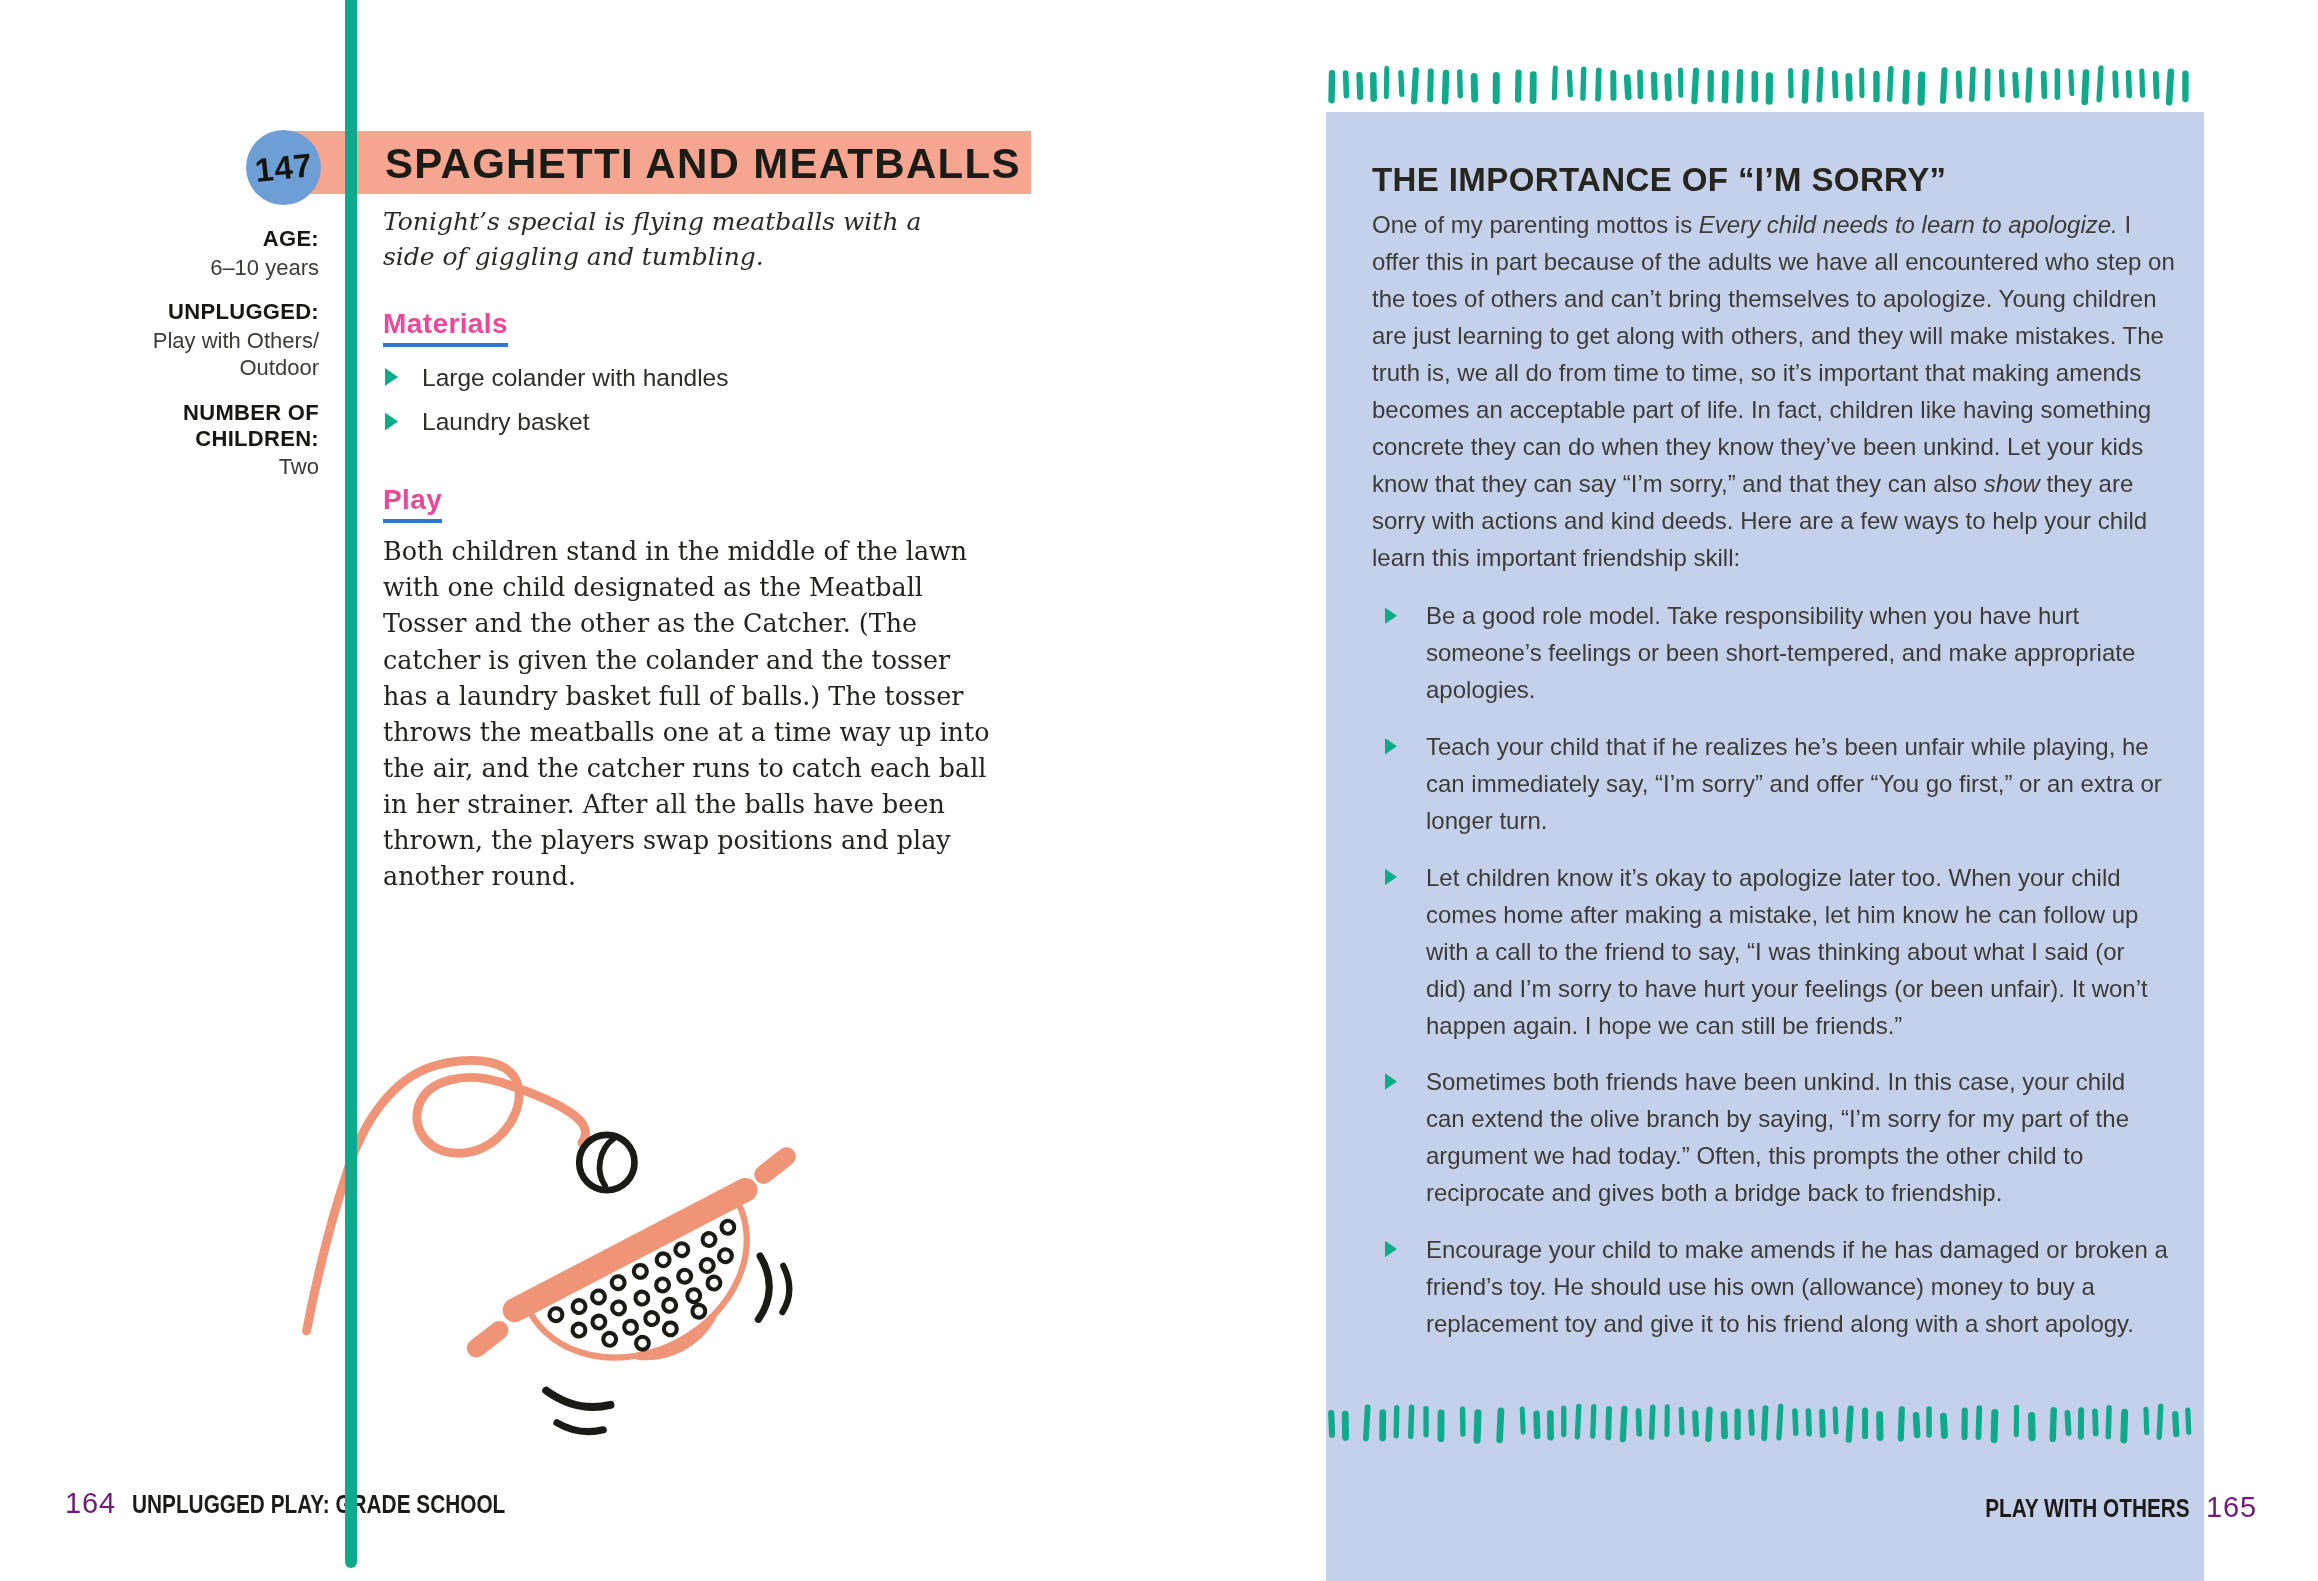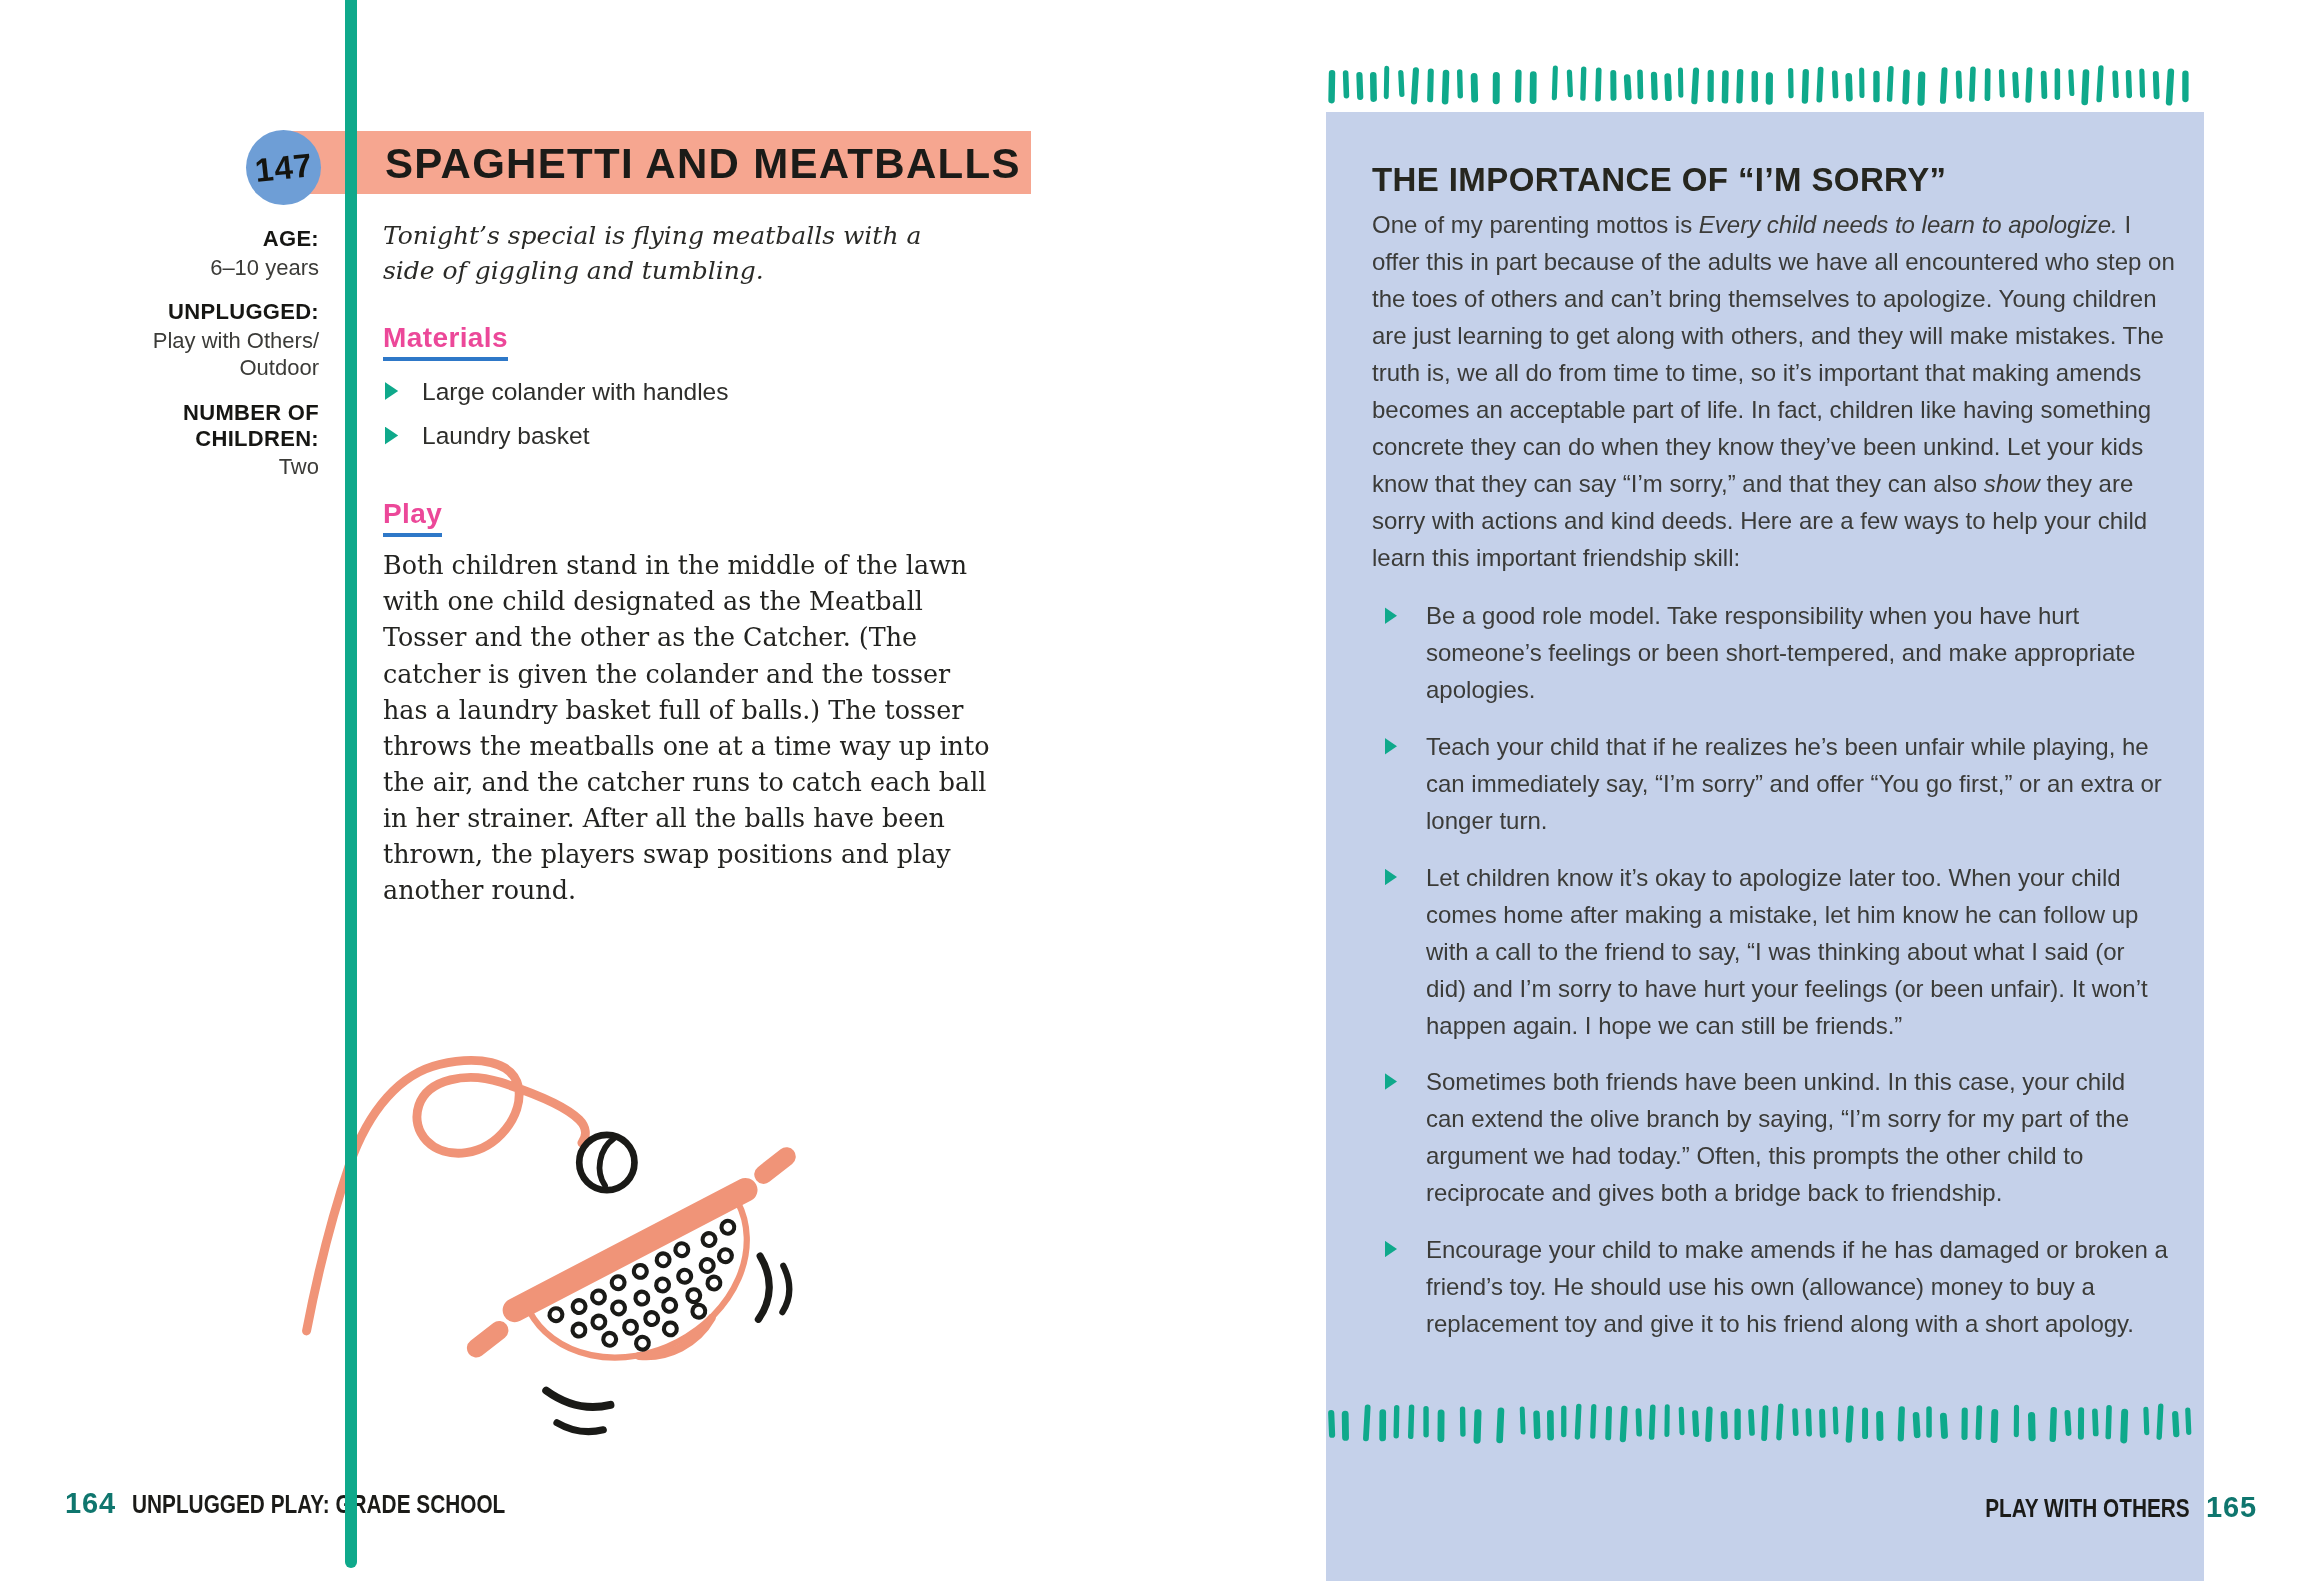--- a/index.html
+++ b/index.html
@@ -28,21 +28,21 @@
   .badge{
     position:absolute;left:246px;top:130px;width:75px;height:75px;border-radius:50%;
     background:#6E9ED6;z-index:20;display:flex;align-items:center;justify-content:center;
   }
   .badge span{font-size:33px;font-weight:800;color:#14140f;transform:rotate(-6deg);letter-spacing:0.9px}
 
   .meta{position:absolute;left:87px;top:226px;width:232px;text-align:right;z-index:5}
   .meta-label{font-weight:800;font-size:22px;line-height:1.18;color:#161613;letter-spacing:0.3px}
   .meta-value{font-size:22px;line-height:1.22;color:#3B3B38;white-space:pre-line;margin:2.7px 0 18px}
 
-  .main-col{position:absolute;left:383px;top:219px;width:648px;z-index:5}
+  .main-col{position:absolute;left:383px;top:205px;width:648px;z-index:5}
   .intro{
     font-family:"DejaVu Serif",serif;font-style:italic;font-size:25px;line-height:1.38;
     color:#2A2A27;width:596px;
   }
   .sec-head{
     display:inline-block;font-size:28px;font-weight:800;color:#ec4899;letter-spacing:0.4px;
     border-bottom:4.5px solid #2E78C8;padding-bottom:2.7px;margin-top:34px;
   }
   ul{list-style:none;margin:0;padding:0}
   .mat{margin-top:14.3px}
@@ -51,21 +51,21 @@
   .play-par{
     font-family:"DejaVu Serif",serif;font-size:25.4px;line-height:1.42;color:#232320;
     width:615px;margin-top:10.7px;
   }
 
   .illus{position:absolute;left:294px;top:1052px;z-index:25}
 
   .footer{position:absolute;display:flex;align-items:baseline;gap:16px;z-index:5;white-space:nowrap}
   .footer-left{left:65px;top:1487px}
   .footer-right{right:62px;top:1491px}
-  .pagenum{font-size:29px;font-weight:700;color:#0f766e;letter-spacing:0.9px}
+  .pagenum{font-size:29px;font-weight:400;color:#701a75;letter-spacing:0.9px}
   .footer-label{font-size:26px;font-weight:700;color:#1b1b18;display:inline-block;transform:scaleX(.8);transform-origin:left center;letter-spacing:0}
   .footer-right .footer-label{transform-origin:right center}
 
   
   .dashes{position:absolute;left:1325px;width:879px;height:43px;z-index:5}
   #dashes-top{top:64px}
   #dashes-bottom{top:1402px}
   .bluebox{
     position:absolute;left:1326px;top:112px;width:878px;height:1504px;background:#C5D1EA;
     z-index:4;box-sizing:border-box;padding:49px 27px 36px 46px;overflow:hidden;

